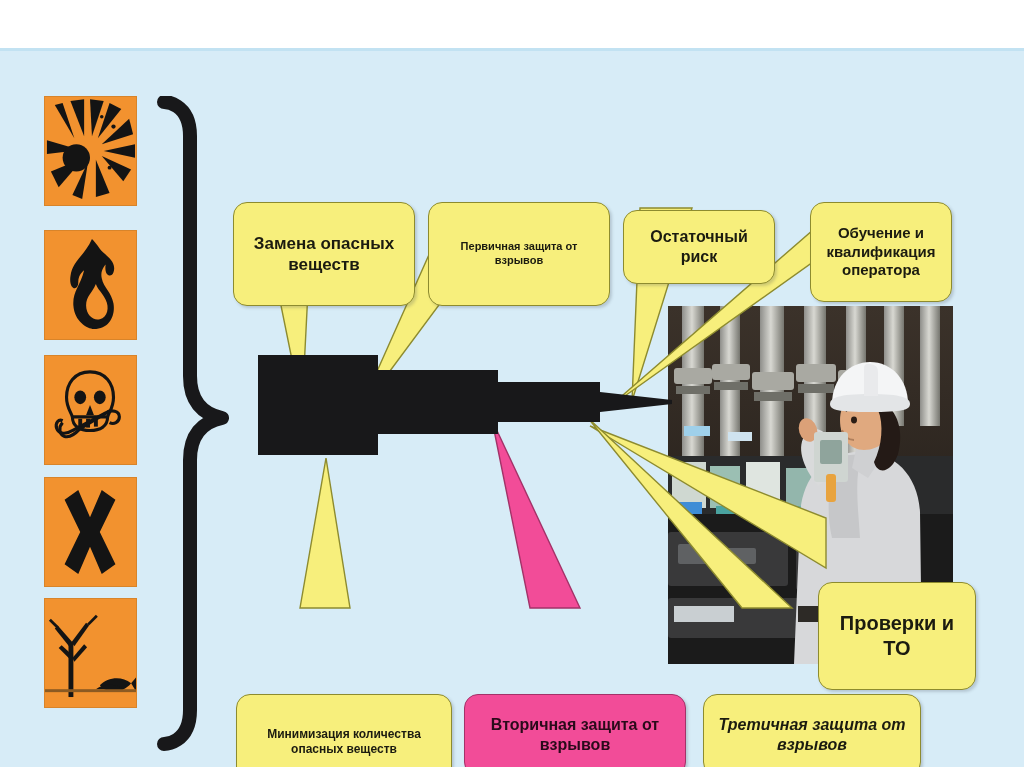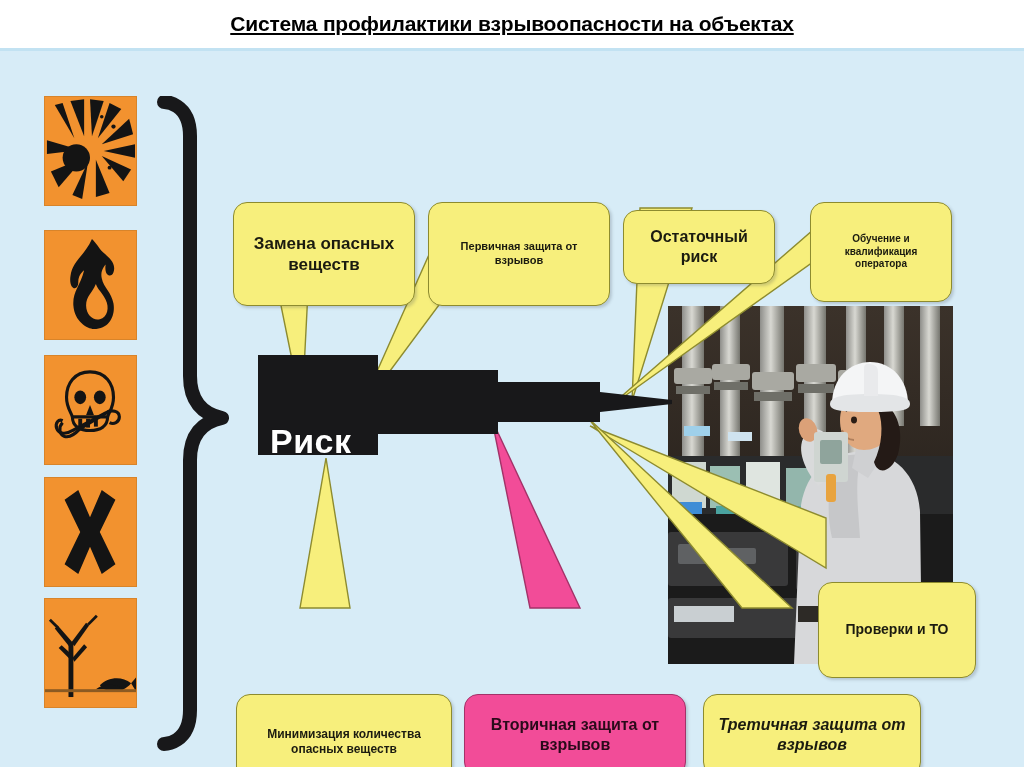--- a/index.html
+++ b/index.html
@@ -81,34 +81,31 @@
     padding:4px 8px;
     margin-top:44px;
   }
   .bubble.pink{background:#f24c98;border-color:#a33268;color:#2a0a1a;}
   .bubble .txt{display:block;width:100%;}
 
   
   #b-zamena      {left:233px;top:110px;width:182px;height:104px;font-size:17px;}
   #b-pervichnaya {left:428px;top:110px;width:182px;height:104px;font-size:11px;}
   #b-ostatochnyy {left:623px;top:118px;width:152px;height:74px;font-size:16px;}
-  #b-obuchenie   {left:810px;top:110px;width:142px;height:100px;font-size:10px;}
-  #b-proverki    {left:818px;top:490px;width:158px;height:96px;font-size:14px;}
+  #b-obuchenie   {left:810px;top:110px;width:142px;height:100px;font-size:15px;}
+  #b-proverki    {left:818px;top:490px;width:158px;height:108px;font-size:20px;}
   #b-minimizaciya{left:236px;top:602px;width:216px;height:96px;font-size:12px;}
   #b-vtorichnaya {left:464px;top:602px;width:222px;height:82px;font-size:16px;}
   #b-tretichnaya {left:703px;top:602px;width:218px;height:82px;font-size:16px;font-style:italic;}
 </style>
 </head>
 <body>
 
 <div id="slide">
 
-  <div id="header">
-    <div id="title">Система профилактики взрывоопасности на объектах</div>
-  </div>
 
   <div id="canvas">
 
     <div class="hazard" style="top:48px">
       <svg viewBox="0 0 93 110">
         <g fill="#141414">
           <path d="M10 8 L30 42 L18 6 Z"></path>
           <path d="M26 4 L40 40 L40 2 Z"></path>
           <path d="M46 2 L48 40 L60 4 Z"></path>
           <path d="M66 6 L54 42 L78 12 Z"></path>
@@ -318,21 +315,20 @@
       <polygon points="530,560 580,560 492,372" fill="#f24c98" stroke="#a33268" stroke-width="1.4"></polygon>
 
       <polygon points="742,560 792,560 588,370" fill="#f7ef7c" stroke="#8d8b2f" stroke-width="1.4"></polygon>
 
       <g>
         <polygon points="258,307 378,307 378,322 498,322 498,334 600,334 600,344 672,352
                          672,356 600,364 600,374 498,374 498,386 378,386 378,407 258,407" fill="#18181a"></polygon>
       </g>
     </svg>
 
-    <div id="risk-label">Риск</div>
 
     <div class="bubble" id="b-zamena">
       <span class="txt">Замена опасных веществ</span>
     </div>
 
     <div class="bubble" id="b-pervichnaya">
       <span class="txt">Первичная защита от взрывов</span>
     </div>
 
     <div class="bubble" id="b-ostatochnyy">

